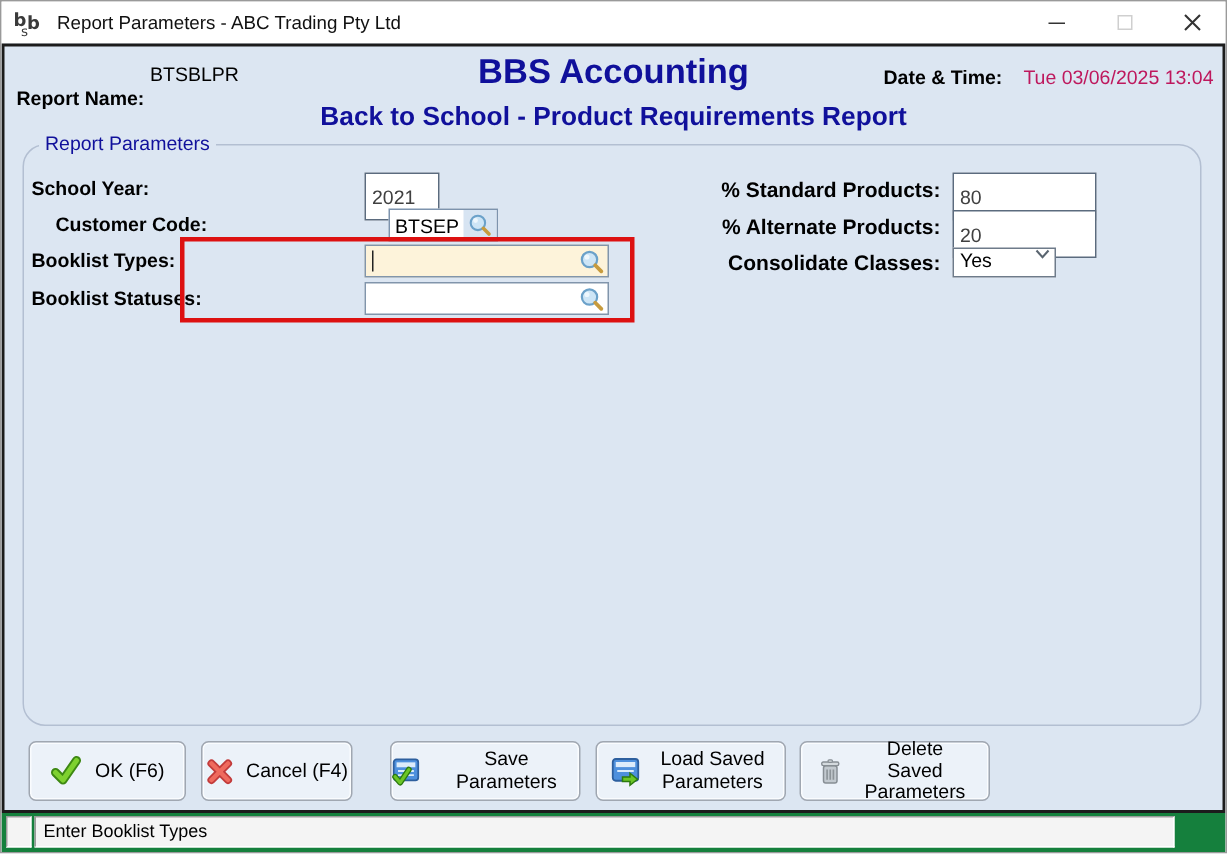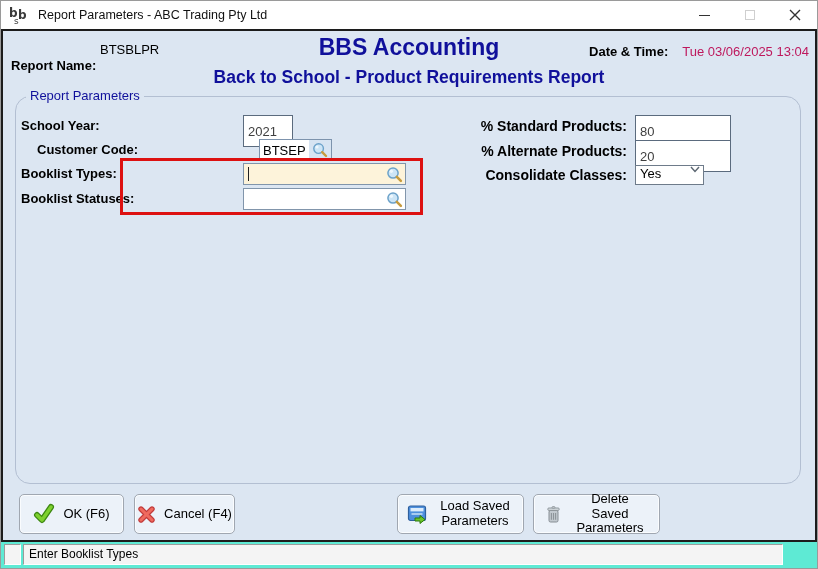--- a/index.html
+++ b/index.html
@@ -62,21 +62,21 @@
   
   .btn { position:absolute; top:463px; height:40px; background:#ecf2f9; border:1px solid #a0a7b1; border-radius:5px; box-shadow:inset 0 0 0 1px #fafcfe; display:flex; align-items:center; justify-content:center; gap:8px; font-size:13px; color:#000; cursor:default; text-align:center; line-height:1.15; }
   .btn-ok { left:16px; width:105px; }
   .btn-cancel { left:131px; width:101px; }
   .btn-save { left:257px; width:127px; }
   .btn-load { left:394px; width:127px; }
   .btn-del { left:530px; width:127px; }
   .btn .two-line { width:78px; }
 
   
-  .statusbar { position:absolute; left:0; right:0; bottom:0; height:26px; background:#5eead4; }
+  .statusbar { position:absolute; left:0; right:0; bottom:0; height:26px; background:#15803d; }
   .status-panel { position:absolute; top:2px; height:21px; background:#f4f4f4; border:1px solid; border-color:#9b9b9b #ffffff #ffffff #9b9b9b; }
   .status-mini { left:3px; width:17px; }
   .status-main { left:22px; width:760px; font-size:12px; color:#000; line-height:19px; padding-left:5px; }
 </style>
 </head>
 <body>
 
 <div class="window">
 
   <div class="titlebar">
@@ -200,20 +200,31 @@
     </div>
 
     <div class="btn btn-cancel">
       <svg width="19" height="19" viewBox="0 0 19 19">
         <path d="M4 4 L15 15 M15 4 L4 15" stroke="#c23b3b" stroke-width="5.4" stroke-linecap="round"></path>
         <path d="M4 4 L15 15 M15 4 L4 15" stroke="#ef6a5e" stroke-width="3" stroke-linecap="round"></path>
       </svg>
       <span>Cancel (F4)</span>
     </div>
 
+    <div class="btn btn-save">
+      <svg width="21" height="21" viewBox="0 0 21 21">
+        <rect x="1.5" y="2" width="17" height="14.5" rx="2" fill="#4e90dd" stroke="#2d5f9e" stroke-width="1.2"></rect>
+        <rect x="3.5" y="4" width="13" height="3.4" fill="#dcecfb"></rect>
+        <line x1="4.5" y1="10" x2="15.5" y2="10" stroke="#dcecfb" stroke-width="1.3"></line>
+        <line x1="4.5" y1="12.8" x2="15.5" y2="12.8" stroke="#dcecfb" stroke-width="1.3"></line>
+        <path d="M2.5 14 L6 18 L12 9" fill="none" stroke="#2c7a0e" stroke-width="4" stroke-linecap="round" stroke-linejoin="round"></path>
+        <path d="M2.5 14 L6 18 L12 9" fill="none" stroke="#6cc627" stroke-width="2.2" stroke-linecap="round" stroke-linejoin="round"></path>
+      </svg>
+      <span>Save Parameters</span>
+    </div>
 
     <div class="btn btn-load">
       <svg width="21" height="21" viewBox="0 0 21 21">
         <rect x="1.5" y="2" width="17" height="14.5" rx="2" fill="#4e90dd" stroke="#2d5f9e" stroke-width="1.2"></rect>
         <rect x="3.5" y="4" width="13" height="3.4" fill="#dcecfb"></rect>
         <line x1="4.5" y1="10" x2="15.5" y2="10" stroke="#dcecfb" stroke-width="1.3"></line>
         <path d="M9 15.5 h5 v-2.5 l5 4 l-5 4 v-2.5 h-5 z" fill="#6cc627" stroke="#2c7a0e" stroke-width="1" transform="translate(-1,-1.5)"></path>
       </svg>
       <span class="two-line">Load Saved Parameters</span>
     </div>

